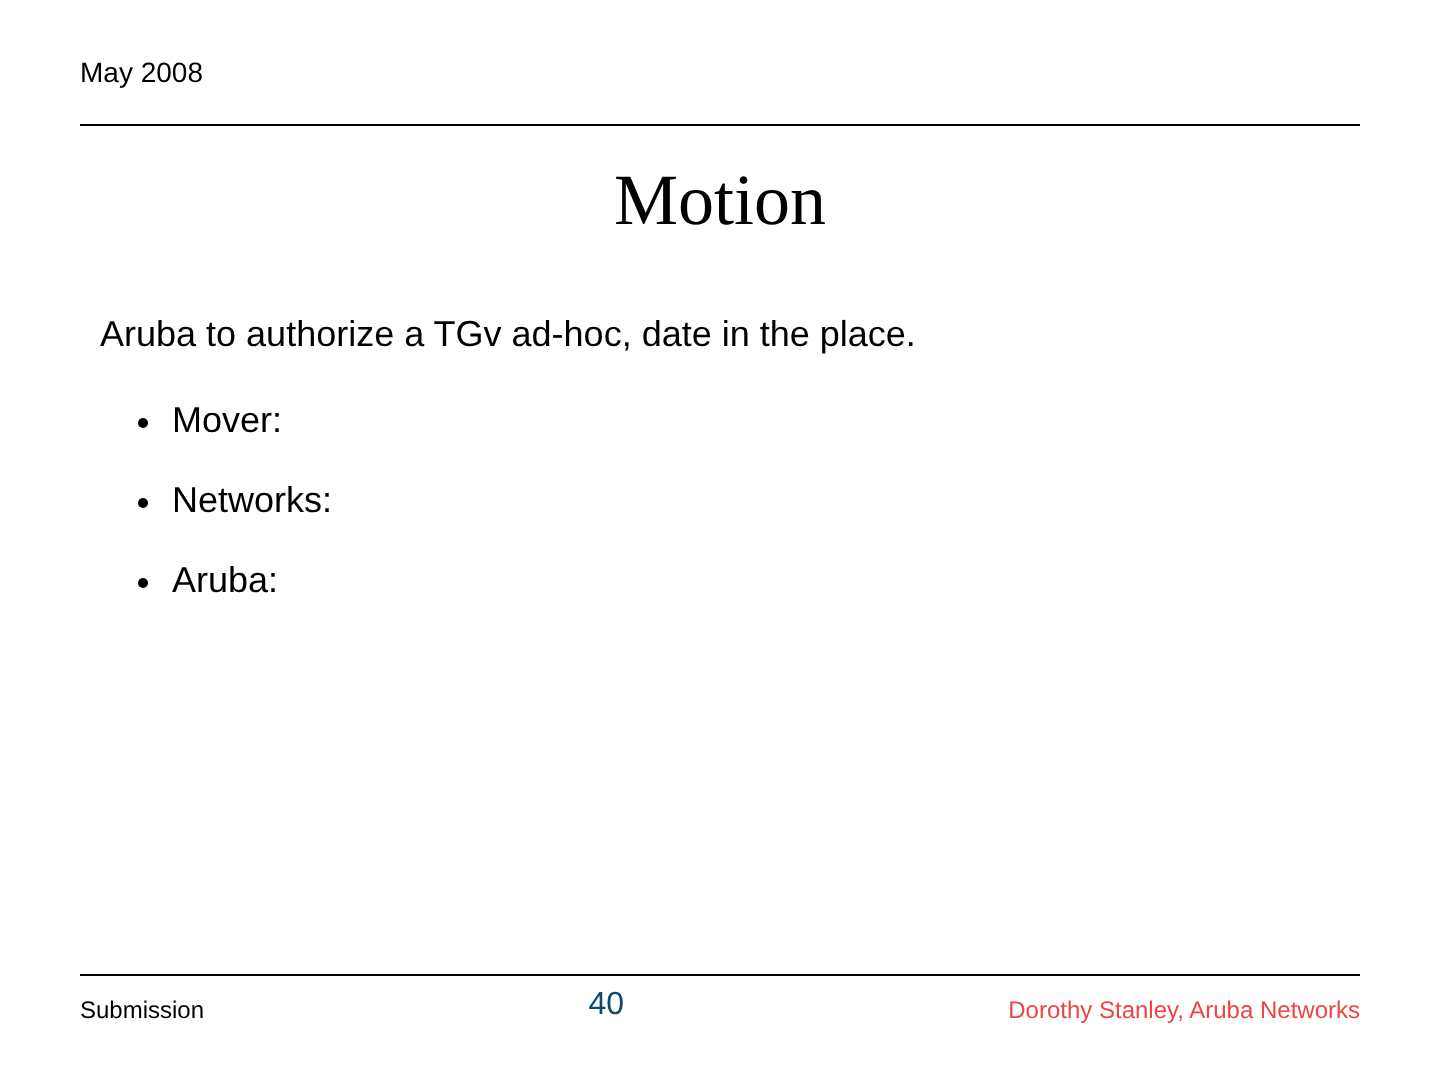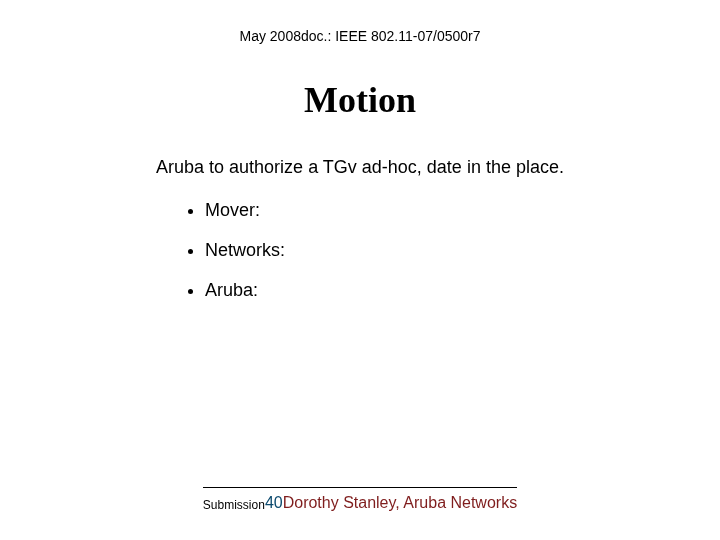--- a/index.html
+++ b/index.html
@@ -19,21 +19,20 @@
     }
 
     .slide-container {
       width: 720px;
       height: 540px;
       background: #ffffff;
       position: relative;
       padding: 28px 40px 28px 40px;
       display: flex;
       flex-direction: column;
-      align-items: center;
     }
 
     .header {
       display: flex;
       justify-content: space-between;
       align-items: flex-start;
       margin-bottom: 18px;
     }
 
     .header-left {
@@ -50,40 +49,40 @@
 
     .divider-top {
       border: none;
       border-top: 1px solid #000;
       margin-bottom: 10px;
     }
 
     .title {
       text-align: center;
       font-size: 36px;
-      font-weight: bold;
+      font-weight: normal;
       font-family: 'Times New Roman', Times, serif;
       margin-bottom: 36px;
       margin-top: 6px;
     }
 
     .content {
       flex: 1;
       padding: 0 10px;
     }
 
     .intro-text {
       font-size: 18px;
       font-family: Arial, sans-serif;
       margin-bottom: 14px;
     }
 
     .bullet-list {
       list-style: disc;
-      margin-left: 49px;
+      margin-left: 36px;
       font-size: 18px;
       font-family: Arial, sans-serif;
       line-height: 2.0;
     }
 
     .bullet-list li {
       margin-bottom: 4px;
     }
 
     .footer {
@@ -100,33 +99,32 @@
       color: #000;
     }
 
     .footer-center {
       font-size: 16px;
       font-family: Arial, sans-serif;
       color: #0c4a6e;
     }
 
     .footer-right {
-      font-size: 16px;
+      font-size: 12px;
       font-family: Arial, sans-serif;
-      color: #7f1d1d;
+      color: #ef4444;
     }
   </style>
 </head>
 <body>
 
 <div class="slide-container">
 
   <div class="header">
     <span class="header-left">May 2008</span>
-    <span class="header-right">doc.: IEEE 802.11-07/0500r7</span>
   </div>
 
   <hr class="divider-top">
 
   <div class="title">Motion</div>
 
   <div class="content">
     <p class="intro-text">Aruba to authorize a TGv ad-hoc, date in the place.</p>
 
     <ul class="bullet-list">

